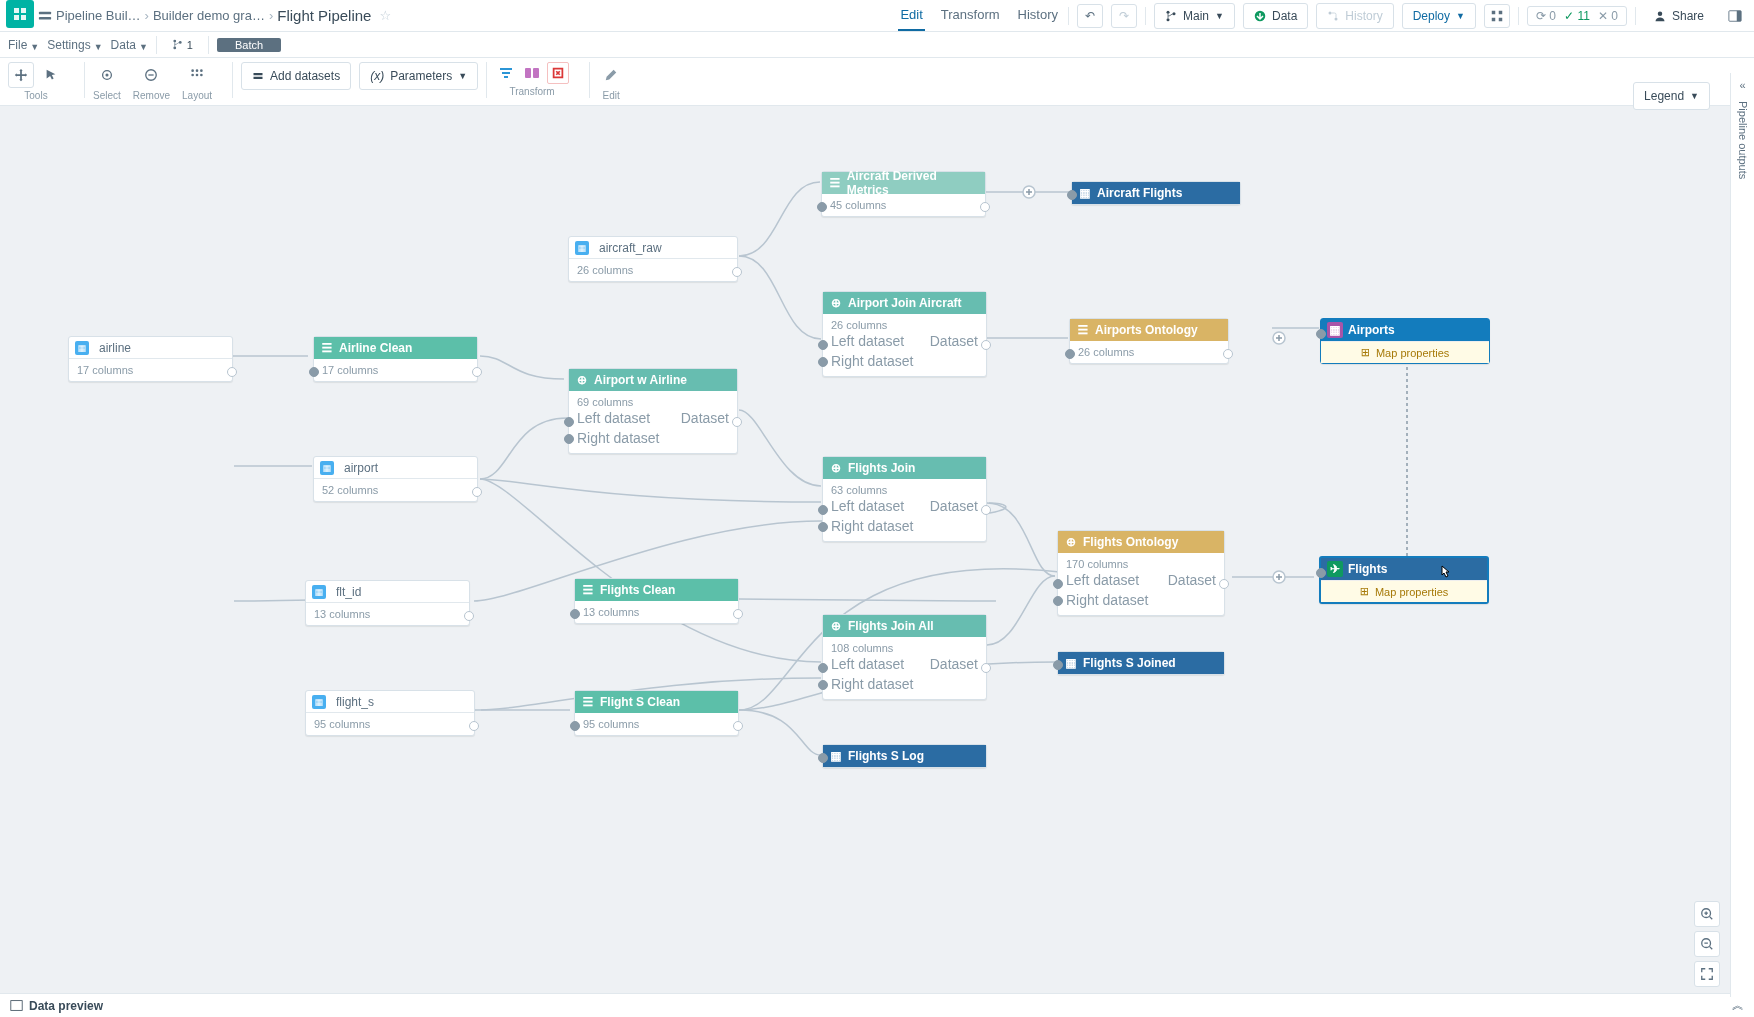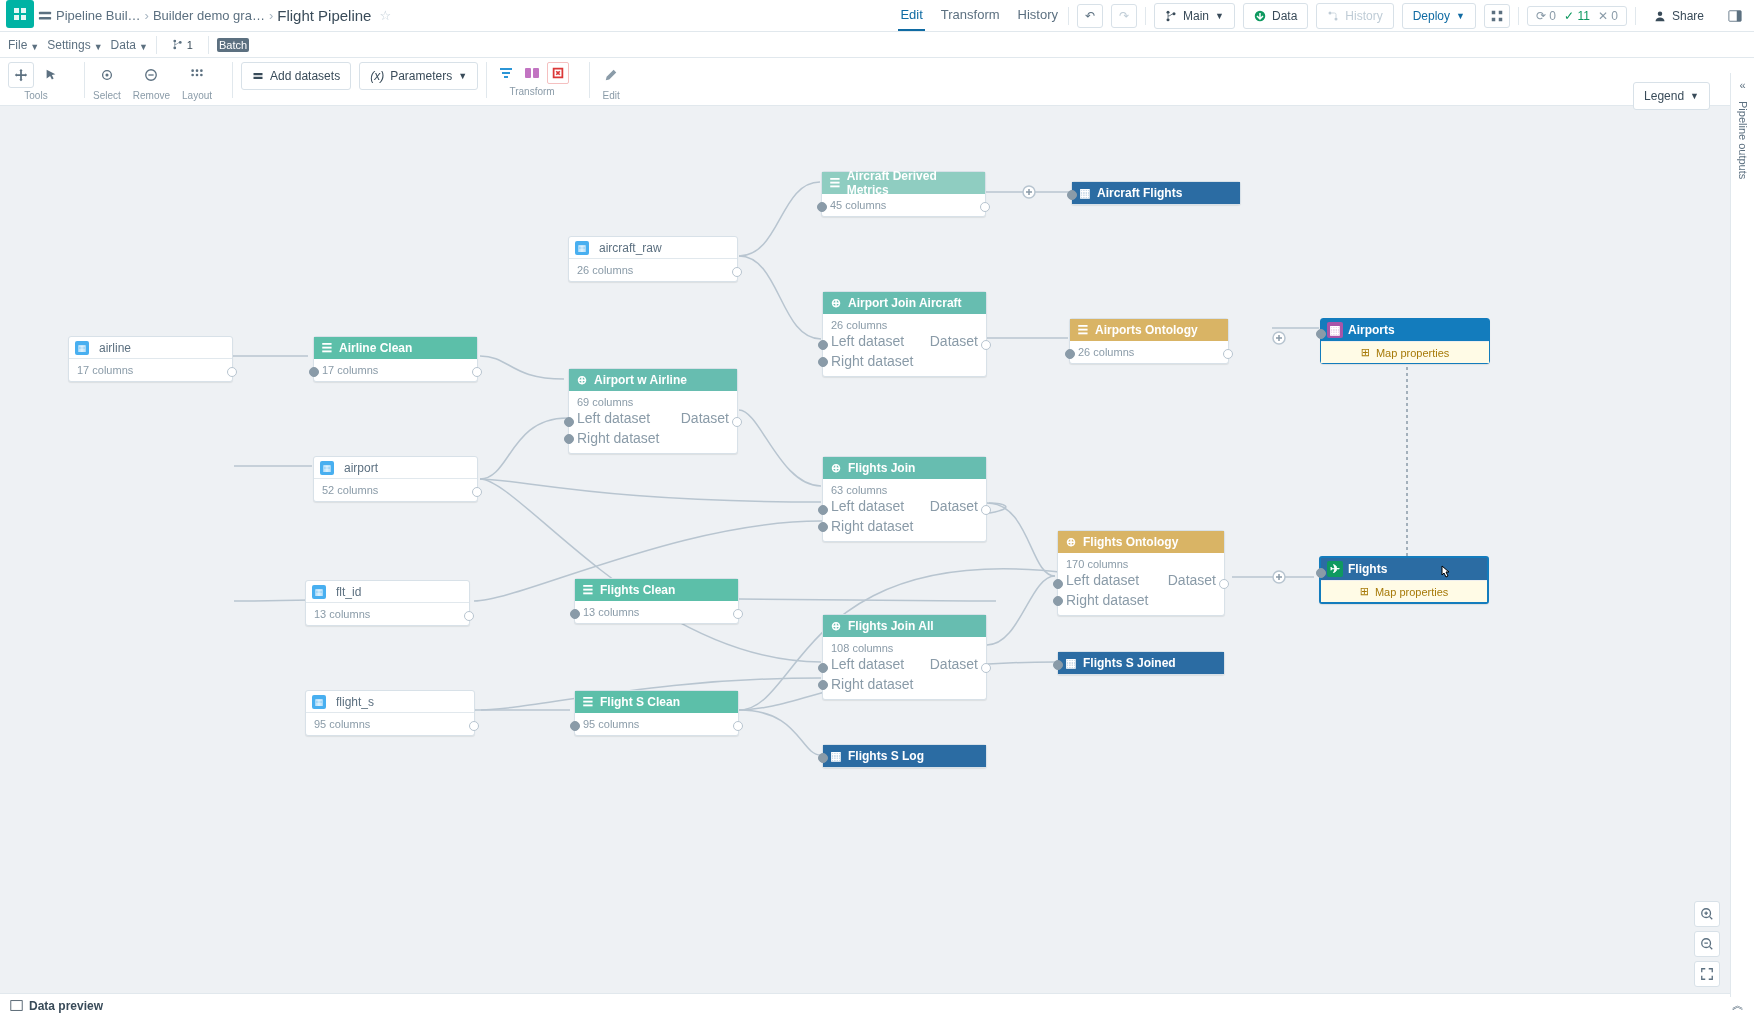--- a/index.html
+++ b/index.html
@@ -15,21 +15,21 @@
 .breadcrumb .chev { color: #a7b6c2; }
 .breadcrumb .current { font-weight: 400; color: #394b59; font-size: 15px; }
 .star-icon { color: #bfccd6; margin-left: 4px; cursor: pointer; }
 .crumb-icon { width: 14px; height: 14px; color: #5c7080;}
 
 
 .menubar { height: 26px; display: flex; align-items: center; border-bottom: 1px solid #e1e8ed; padding: 0 8px; gap: 8px; }
 .menu-item { color: #5c7080; font-size: 12px; cursor: pointer; display: flex; align-items: flex-end; gap: 3px; }
 .menu-item .caret { font-size: 9px; }
 .branch-chip { display: flex; align-items: center; gap: 4px; padding: 1px 6px; border: 1px solid transparent; font-size: 11px; }
-.batch-chip { background: #5c7080; color: #fff; padding: 1px 2px; border-radius: 2px; font-size: 11px;}
+.batch-chip { background: #5c7080; color: #fff; padding: 1px 18px; border-radius: 2px; font-size: 11px;}
 
 .right-tools { margin-left: auto; display: flex; align-items: center; gap: 8px; }
 .tabs { display: flex; gap: 14px; height: 100%; }
 .tab { color: #5c7080; font-size: 13px; cursor: pointer; padding: 4px 2px; border-bottom: 2px solid transparent; height: 100%; display: flex; align-items: center; }
 .tab.active { color: #106ba3; border-bottom-color: #106ba3; font-weight: 500; }
 .divider { width: 1px; height: 18px; background: #e1e8ed; }
 .icon-btn { width: 26px; height: 24px; border: 1px solid #d8e1e8; border-radius: 3px; background: #fff; display: flex; align-items: center; justify-content: center; cursor: pointer; color: #5c7080; }
 .icon-btn.disabled { color: #bfccd6; }
 .btn { height: 26px; border: 1px solid #d8e1e8; border-radius: 3px; background: #fff; display: flex; align-items: center; padding: 0 10px; gap: 6px; cursor: pointer; color: #394b59; font-size: 12px; }
 .btn.disabled { color: #bfccd6; }

